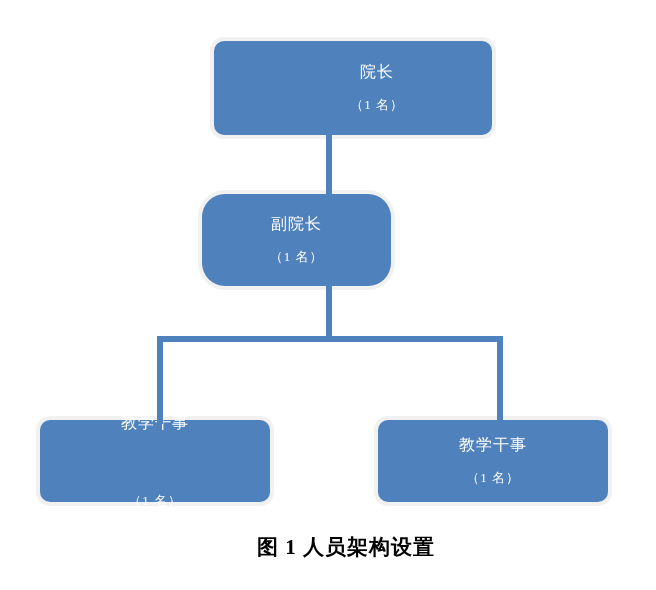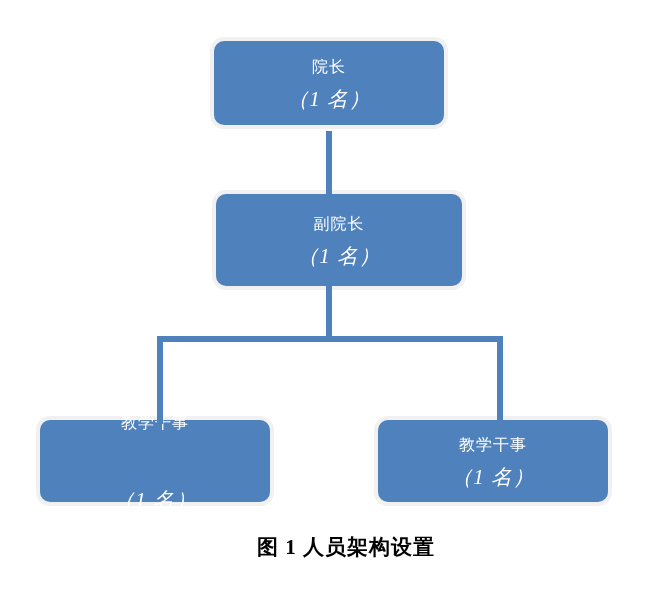--- a/index.html
+++ b/index.html
@@ -25,30 +25,29 @@
     display: flex;
     flex-direction: column;
     align-items: center;
     justify-content: center;
     font-size: 16px;
     line-height: 33px;
     text-align: center;
     letter-spacing: 1px;
   }
   .node .count {
-    font-size: 21px;
-    font-style: italic;
+    font-size: 13px;
   }
   .connector {
     position: absolute;
     z-index: 3;
     background: var(--connector, #4F81BD);
   }
-  #node-dean     { left: 214px; top: 41px;  width: 230px; height: 84px; }
-  #node-vice     { left: 216px; top: 194px; width: 246px; height: 92px; }
+  #node-dean     { left: 214px; top: 41px;  width: 230px; height: 94px; padding-left: 48px; }
+  #node-vice     { left: 202px; top: 194px; width: 189px; height: 92px; border-radius: 23px; }
   #node-teaching { left: 40px;  top: 420px; width: 230px; height: 82px; gap: 45px; }
   #node-student  { left: 378px; top: 420px; width: 230px; height: 82px; }
 
   #conn-dean-vice   { left: 326px; top: 131px; width: 6px;   height: 67px; }
   #conn-vice-hbar   { left: 326px; top: 282px; width: 6px;   height: 60px; }
   #conn-hbar        { left: 157px; top: 336px; width: 346px; height: 6px;  }
   #conn-left-stub   { left: 157px; top: 336px; width: 6px;   height: 88px; }
   #conn-right-stub  { left: 497px; top: 336px; width: 6px;   height: 88px; }
 
   .caption {

